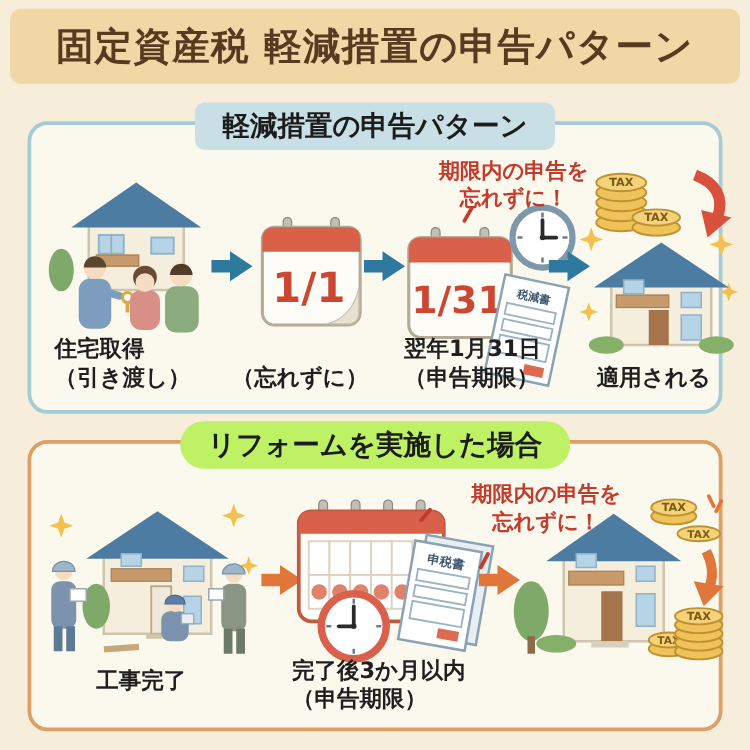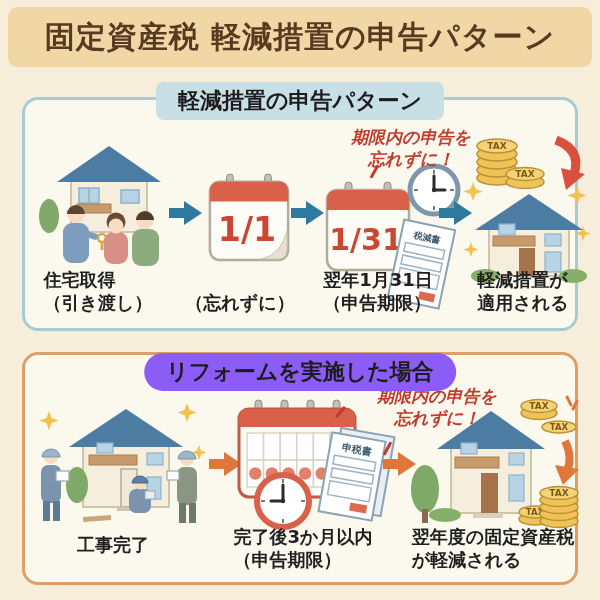--- a/index.html
+++ b/index.html
@@ -19,24 +19,24 @@
     background:#fbf8ee;border-radius:16px;box-sizing:border-box;
   }
   .panel-new{top:97px;height:234px;border:3px solid #a5ccd6;}
   .panel-reno{top:352px;height:233px;border:3px solid #de9f66;}
   .badge{
     position:absolute;left:50%;transform:translateX(-50%);
     padding:4px 22px;border-radius:8px;
     font-size:22px;font-weight:bold;color:#1c1c1c;white-space:nowrap;z-index:5;
   }
   .badge-new{top:82px;background:#c9dfe6;}
-  .badge-reno{top:353px;background:#8b5cf6;border-radius:19px;}
+  .badge-reno{top:337px;background:#bef264;border-radius:19px;}
   .note{
     position:absolute;text-align:center;color:#c23b2b;
-    font-size:17px;font-weight:bold;line-height:1.3;z-index:4;white-space:nowrap;font-style:italic;
+    font-size:17px;font-weight:bold;line-height:1.3;z-index:4;white-space:nowrap;
   }
   .slash{position:absolute;width:3px;background:#c23b2b;border-radius:2px;z-index:4;}
   .label{
     position:absolute;transform:translateX(-50%);
     font-size:18px;font-weight:bold;color:#1f1f1f;line-height:1.3;white-space:nowrap;
   }
   .abs{position:absolute;}
 </style>
 </head>
 <body>
@@ -176,21 +176,21 @@
   </div>
   <div class="label" style="left:215px;top:168px">
     <br>
     <span>（忘れずに）</span>
   </div>
   <div class="label" style="left:353px;top:168px">
     <span>翌年1月31日</span><br>
     <span>（申告期限）</span>
   </div>
   <div class="label" style="left:498px;top:168px">
-    <span>軽減措置が</span><br>
+    <br>
     <span>適用される</span>
   </div>
 </div>
 
 <div class="panel panel-reno">
 
   <svg class="abs" style="left:4px;top:42px" width="182" height="135" viewBox="0 0 182 135">
     <g fill="#f2c14f">
       <path d="M20,14 l2.5,7 7,2.5 -7,2.5 -2.5,7 -2.5,-7 -7,-2.5 7,-2.5 Z"></path>
       <path d="M158,6 l2.5,7 7,2.5 -7,2.5 -2.5,7 -2.5,-7 -7,-2.5 7,-2.5 Z"></path>
@@ -351,20 +351,16 @@
   <div class="slash" style="left:314px;top:50px;height:14px;transform:rotate(40deg)"></div>
   <div class="slash" style="left:361px;top:86px;height:15px;transform:rotate(28deg)"></div>
 
   <div class="label" style="left:88px;top:178px">
     <span>工事完了</span>
   </div>
   <div class="label" style="left:278px;top:170px">
     <span>完了後3か月以内</span><br>
     <span>（申告期限）</span>
   </div>
-  <div class="label" style="left:468px;top:170px">
-    <span>翌年度の固定資産税</span><br>
-    <span>が軽減される</span>
-  </div>
 </div>
 
 <div class="badge badge-new">軽減措置の申告パターン</div>
 <div class="badge badge-reno">リフォームを実施した場合</div>
 
 </body></html>

